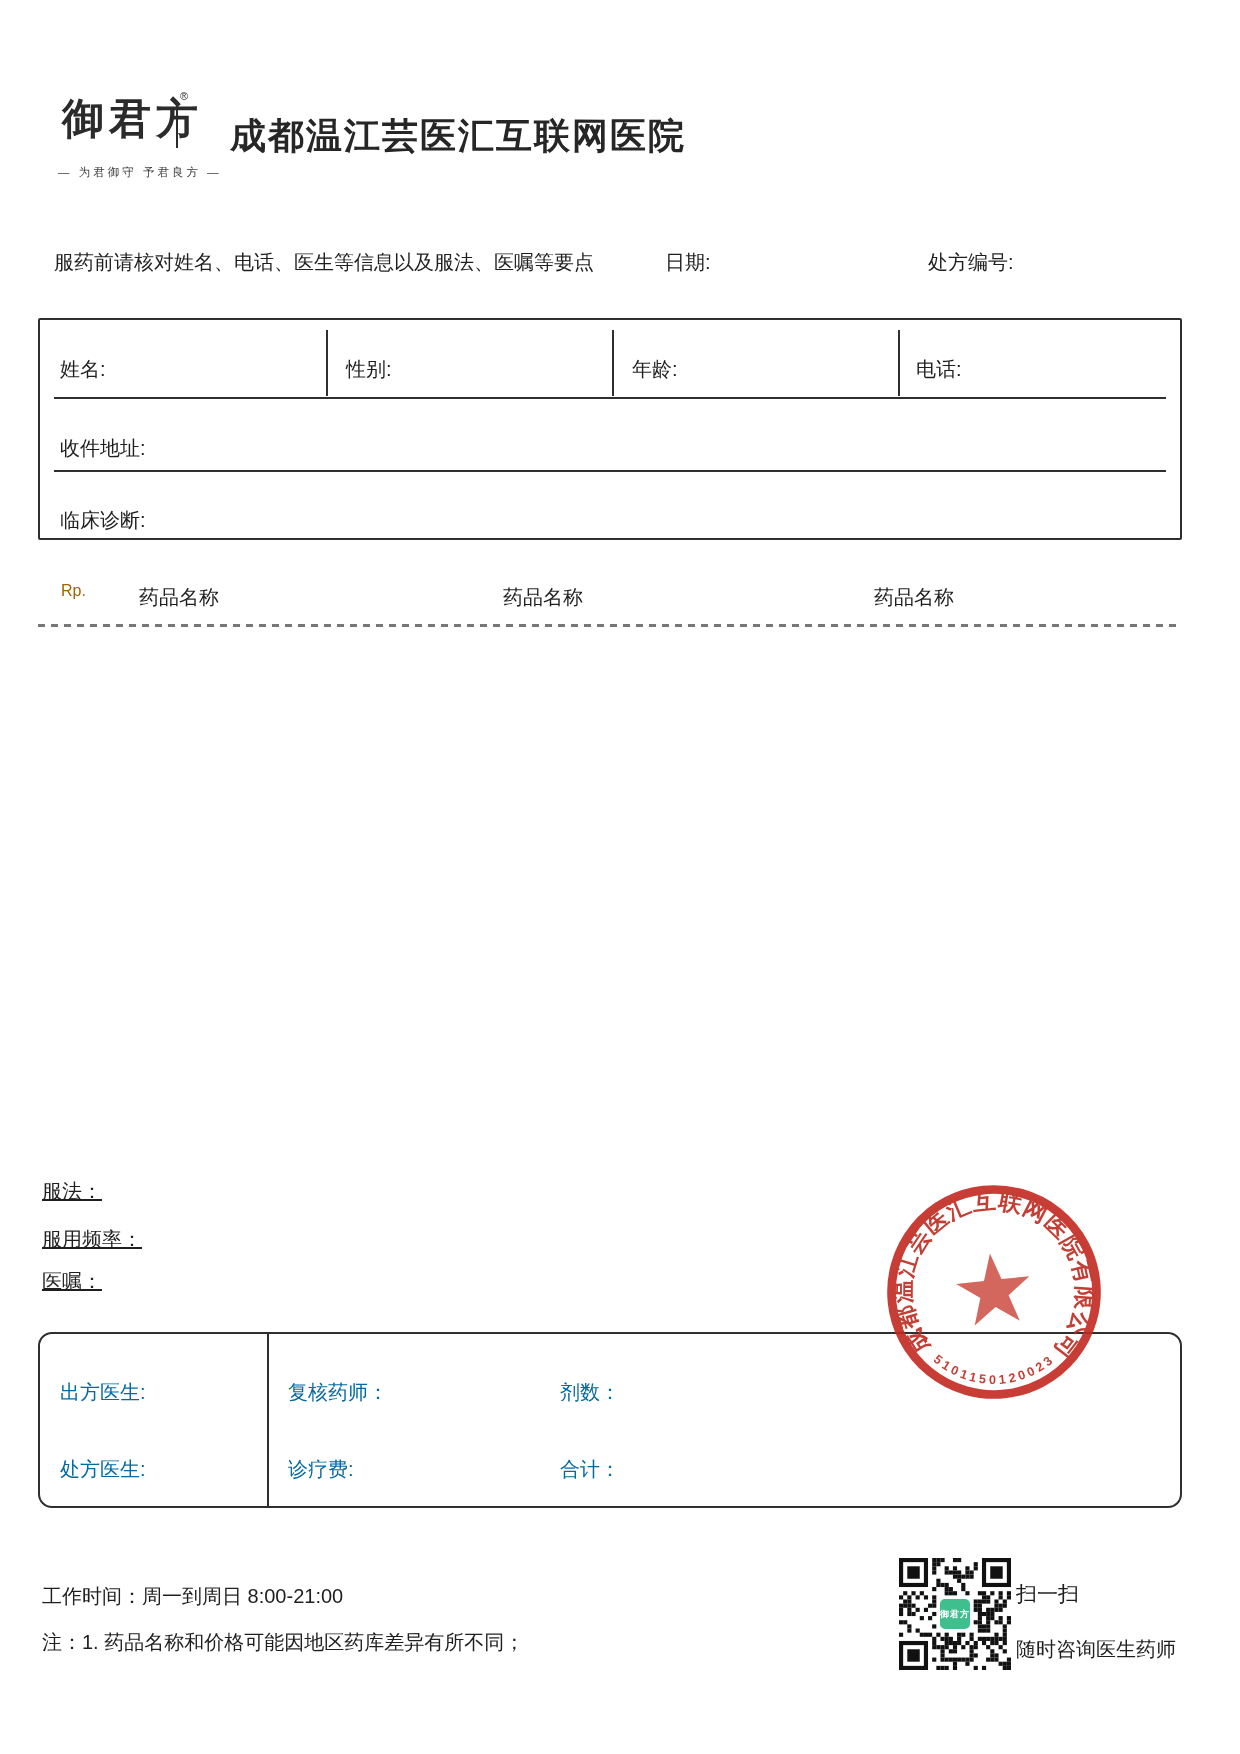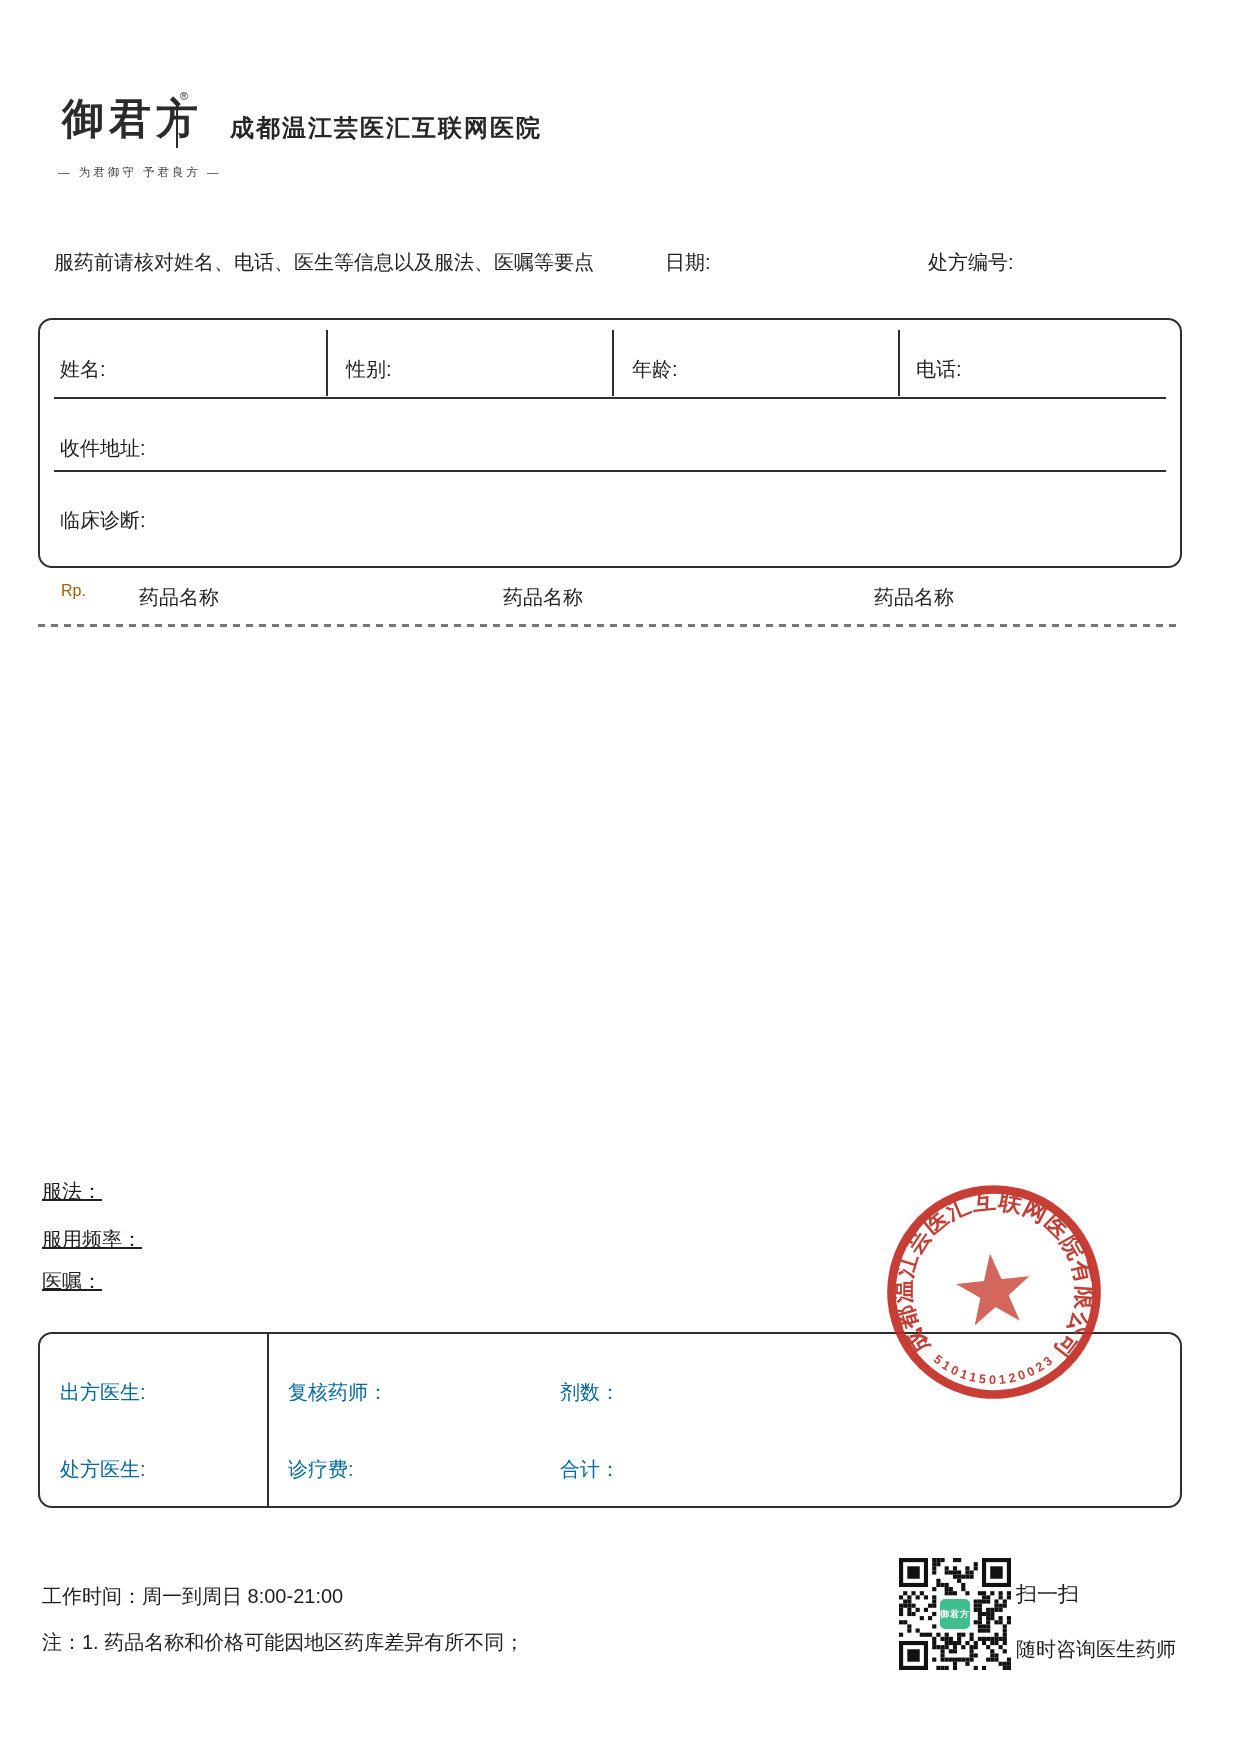--- a/index.html
+++ b/index.html
@@ -7,27 +7,27 @@
     position:relative;width:1240px;height:1754px;margin:0 auto;
     background:#ffffff;overflow:hidden;
     font-family:"Liberation Sans","DejaVu Sans",sans-serif;color:#212121;
   }
   .abs{position:absolute;}
   
   .logo-text{left:62px;top:98px;font-size:42px;font-weight:bold;letter-spacing:5px;color:#2b2b2b;line-height:1;}
   .logo-reg{left:180px;top:90px;font-size:11px;color:#2b2b2b;}
   .logo-vbar{left:176px;top:104px;width:2px;height:44px;background:#2b2b2b;}
   .logo-tagline{left:58px;top:165px;font-size:11.5px;letter-spacing:3px;color:#3c3c3c;white-space:nowrap;}
-  .hospital-title{left:230px;top:112px;font-size:24px;font-weight:bold;letter-spacing:2px;color:#262626;}
+  .hospital-title{left:230px;top:112px;font-size:36px;font-weight:bold;letter-spacing:2px;color:#262626;}
   
   .notice-text{left:42px;top:249px;font-size:20px;color:#1f1f1f;margin-left:12px;}
   .date-label{left:665px;top:249px;font-size:20px;color:#1f1f1f;}
   .rx-number-label{left:928px;top:249px;font-size:20px;color:#1f1f1f;}
   
-  .patient-box{left:38px;top:318px;width:1144px;height:250px;border:2px solid #2f2f2f;border-radius:14px;box-sizing:border-box;}
+  .patient-box{left:38px;top:318px;width:1144px;height:222px;border:2px solid #2f2f2f;border-radius:2px;box-sizing:border-box;}
   .vdiv{position:absolute;top:10px;height:66px;width:2px;background:#2f2f2f;}
   .hline{position:absolute;left:14px;right:14px;height:2px;background:#2f2f2f;}
   .fieldlabel{position:absolute;font-size:20px;color:#1f1f1f;white-space:nowrap;}
   
   .rp-label{left:61px;top:582px;font-size:16px;color:#a16207;}
   .drug-col{font-size:20px;color:#1f1f1f;top:584px;}
   .dashed-sep{left:38px;top:624px;width:1144px;height:3px;
     background:repeating-linear-gradient(90deg,#767676 0 7px,transparent 7px 13px);}
   
   .usage-label{left:42px;font-size:20px;color:#1f1f1f;text-decoration:underline;}

